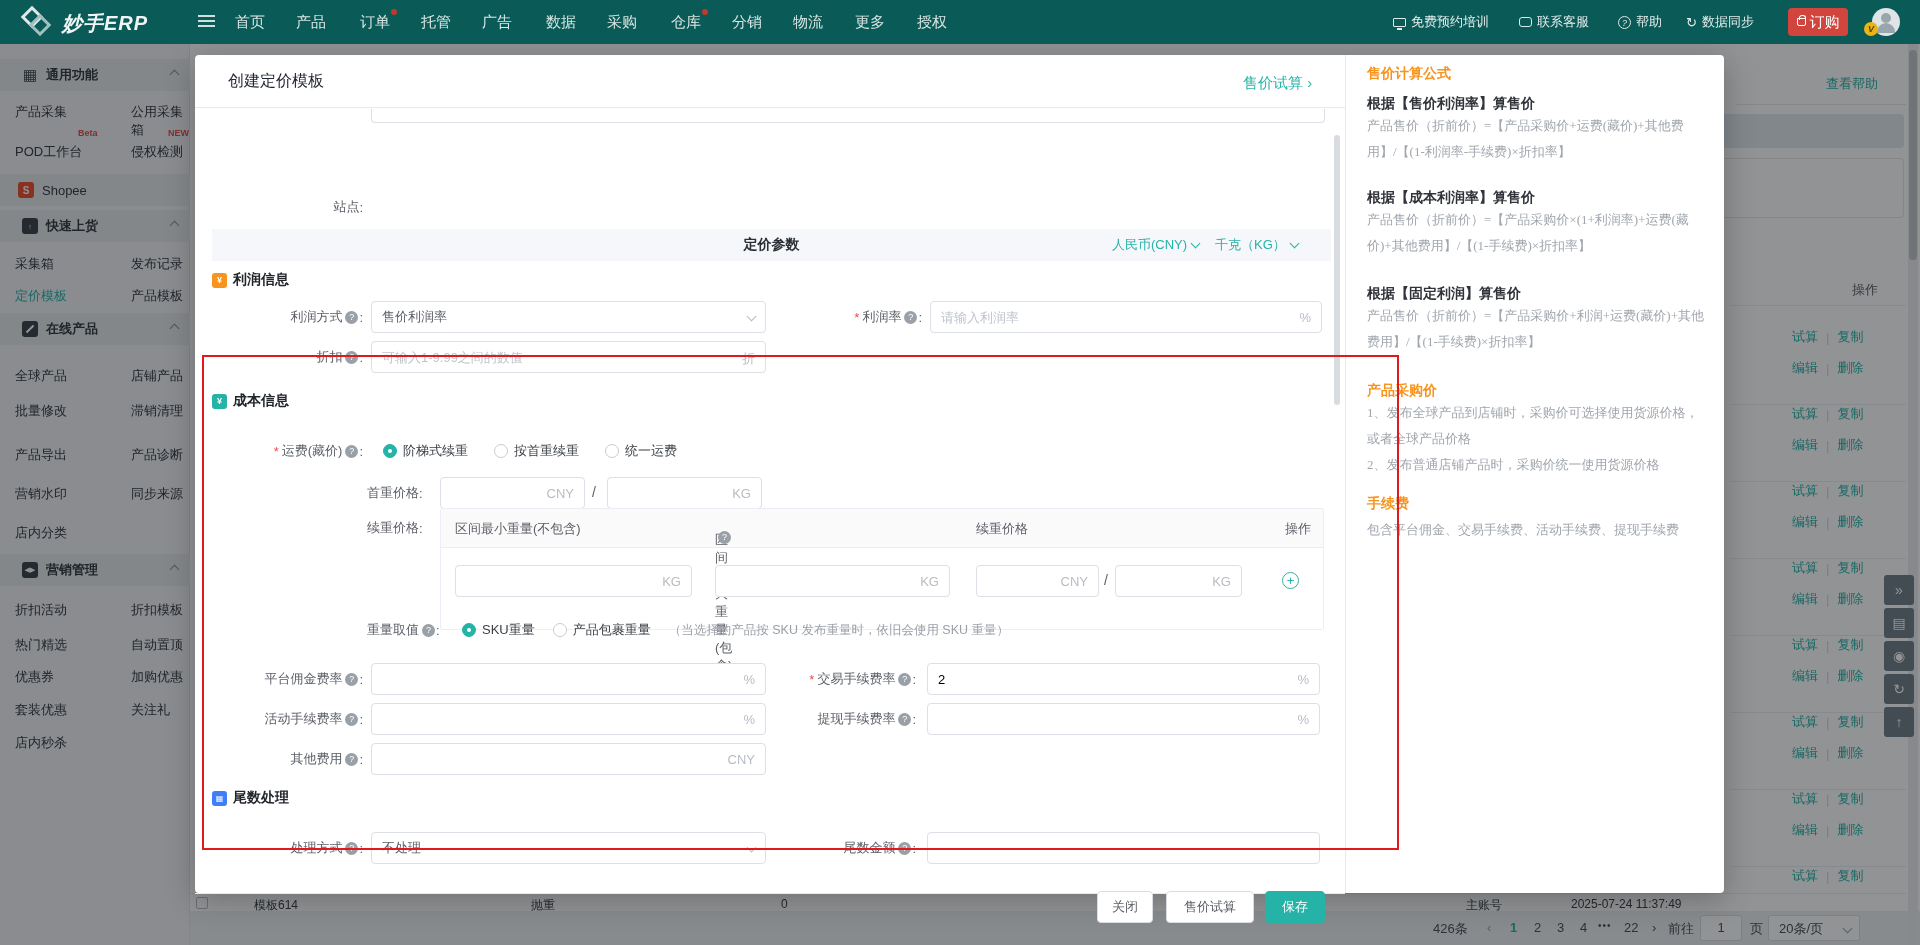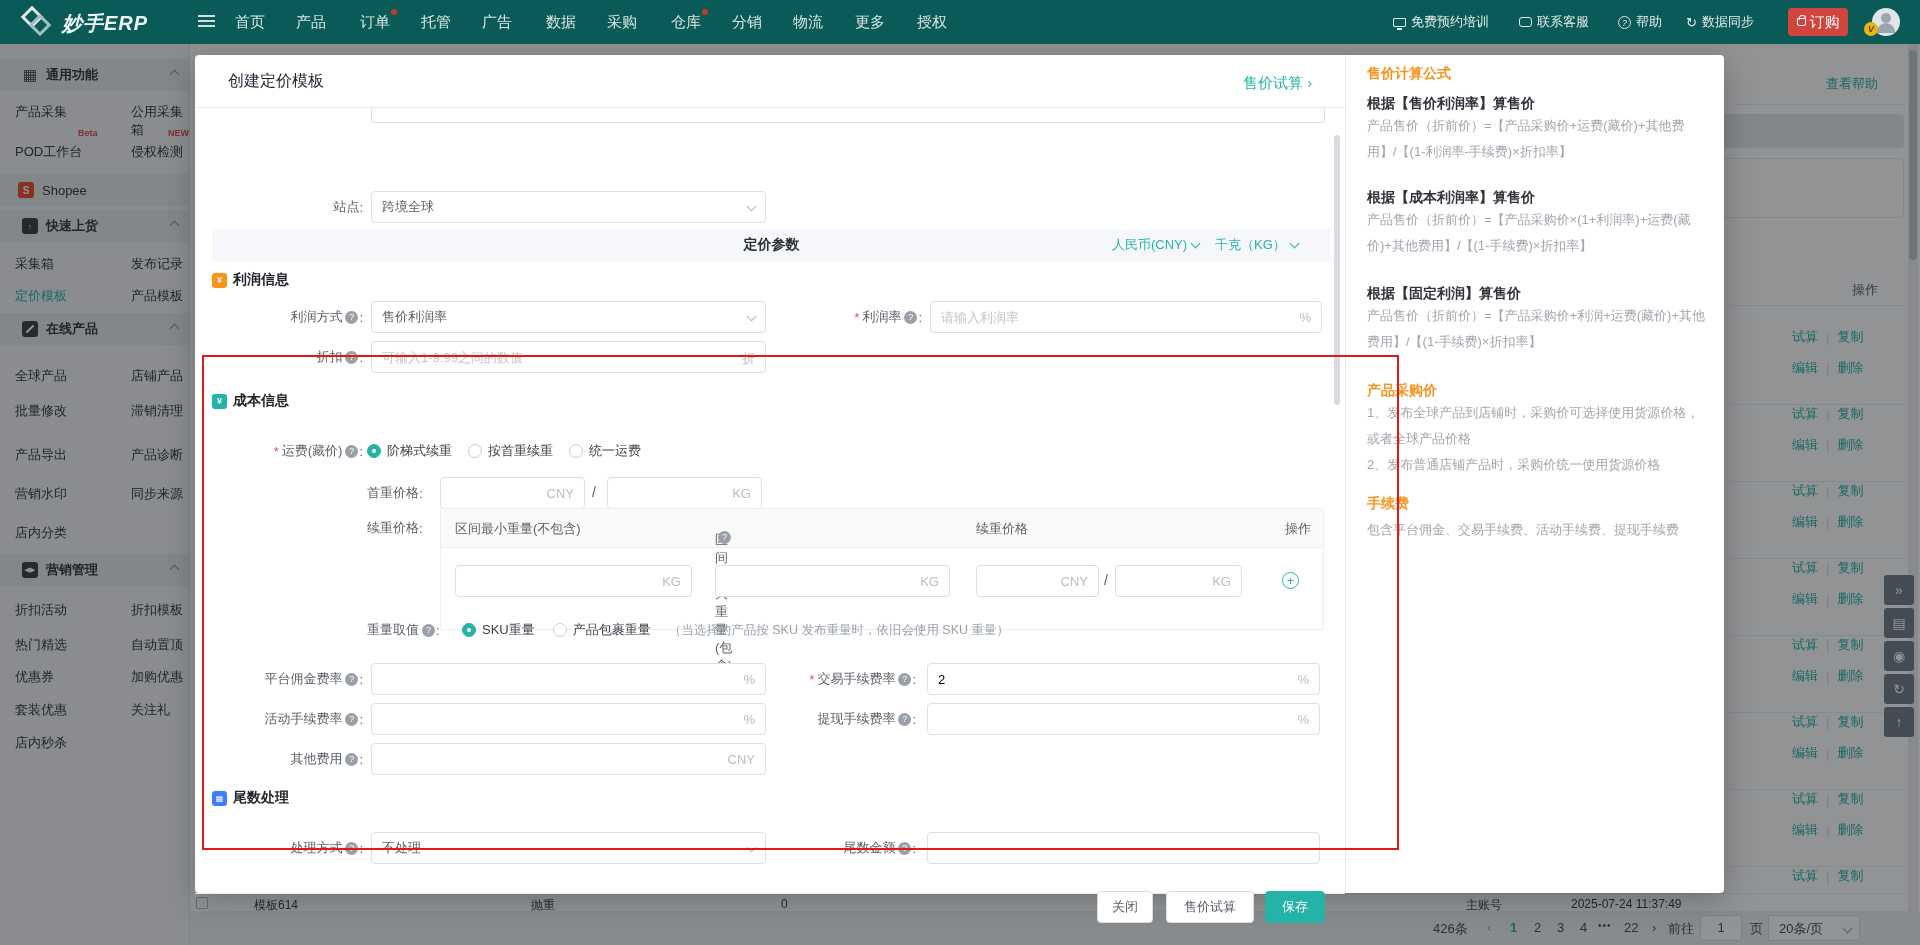--- a/index.html
+++ b/index.html
@@ -111,21 +111,21 @@
   .wt-head{position:absolute;left:0;top:0;width:100%;height:39px;background:#fafafa;border-bottom:1px solid #ebeef5;font-size:13px;color:#5a5e66;}
   .wt-head span{position:absolute;top:11px;}
   .plus-btn{position:absolute;width:17px;height:17px;border:1px solid var(--accent,#26b3a7);border-radius:50%;color:var(--accent,#26b3a7);font-size:13px;line-height:15px;text-align:center;cursor:pointer;}
   .note{font-size:12.5px;color:#9aa0a8;}
   .m-footer-div{position:absolute;left:0;top:785px;width:1150px;height:1px;background:#e8eaee;}
   .btn{position:absolute;top:783px;height:32px;border:1px solid #d9dce1;border-radius:4px;background:#fff;font-size:13px;color:#5a5e66;display:flex;align-items:center;justify-content:center;cursor:pointer;font-family:inherit;}
   .btn.primary{background:var(--accent,#26b3a7);border-color:var(--accent,#26b3a7);color:#fff;}
 
   
   .help-panel{position:absolute;left:1150px;top:0;width:379px;height:838px;border-left:1px solid #e8eaee;}
-  .hp{position:absolute;left:21px;width:340px;}
+  .hp{position:absolute;left:21px;width:340px;font-family:Liberation Serif, serif;}
   .hp-orange{font-size:14px;font-weight:bold;color:var(--orange,#f7941e);}
   .hp-h{font-size:14px;font-weight:bold;color:#303339;}
   .hp-p{font-size:13px;color:#a0a6ad;line-height:26px;}
 
   
   .annotation{position:absolute;left:202px;top:355px;width:1197px;height:495px;border:2px solid var(--annotation_red,#e01a1a);z-index:40;pointer-events:none;}
 </style>
 </head>
 <body>
 
@@ -440,24 +440,20 @@
     <span class="m-trial-link">售价试算 ›</span>
 
     <div class="m-form">
       <div class="cut-input"></div>
       <div class="m-scrollthumb"></div>
 
       <div class="flabel" style="left:18px;top:83px;width:150px">
           <span>站点</span>
           <span>:</span>
         </div>
-      <div class="sel" style="left:176px;top:83px;width:395px">
-          <span>跨境全球</span>
-          <i class="caret"></i>
-        </div>
 
       <div class="params-bar">
         <span class="params-title">定价参数</span>
         <span class="params-dd" style="left:900px">
             <span>人民币(CNY)</span>
             <i class="tcaret"></i>
           </span>
         <span class="params-dd" style="left:1003px">
             <span>千克（KG）</span>
             <i class="tcaret"></i>
@@ -500,21 +496,21 @@
       <div class="sec-head" style="top:284px">
         <span class="sec-icon" style="background:var(--accent,#26b3a7)">¥</span>
         <span>成本信息</span>
       </div>
       <div class="flabel" style="left:0;top:332px;width:168px;height:22px">
           <span class="req">*</span>
           <span>运费(藏价)</span>
           <span class="qicon">?</span>
           <span>:</span>
         </div>
-      <div class="frow" style="left:172px;top:332px;height:22px;gap:16px">
+      <div class="frow" style="left:188px;top:332px;height:22px;gap:26px">
         <span class="ropt">
             <i class="radio on"></i>
             <span>阶梯式续重</span>
           </span>
         <span class="ropt">
             <i class="radio"></i>
             <span>按首重续重</span>
           </span>
         <span class="ropt">
             <i class="radio"></i>

